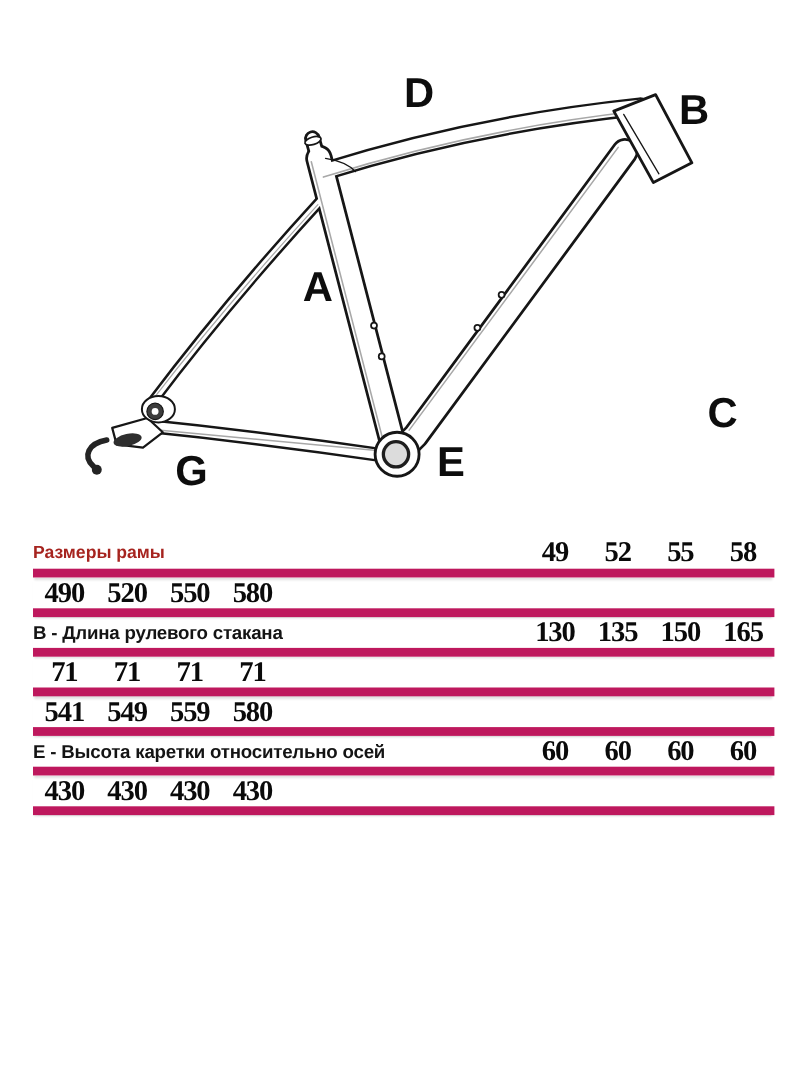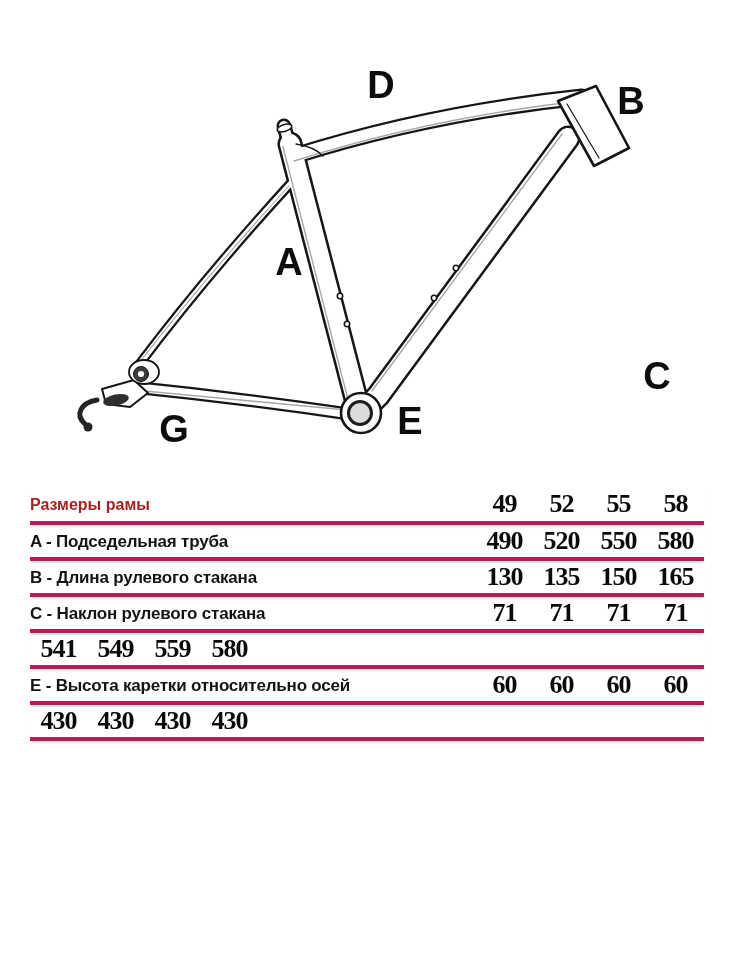--- a/index.html
+++ b/index.html
@@ -17,21 +17,21 @@
   .pos-d{left:381px;top:85px;}
   .pos-b{left:631px;top:101px;}
   .pos-a{left:289px;top:262px;}
   .pos-c{left:657px;top:376px;}
   .pos-e{left:410px;top:421px;}
   .pos-g{left:174px;top:429px;}
   
   .spec-table{position:absolute;top:487px;left:30px;width:674px;}
   .trow{
     display:flex;align-items:center;height:36px;box-sizing:border-box;
-    border-bottom:4px solid #be185d;
+    border-bottom:8px solid #be185d;
     box-shadow:0 3px 2px -1px rgba(0,0,0,0.13);
   }
   .trow.head{height:38px;align-items:center;}
   .tlabel{
     flex:1;font-size:17px;font-weight:700;color:#141414;
     white-space:nowrap;letter-spacing:-0.2px;padding-top:1px;
   }
   .tlabel.title{color:#a6241f;font-size:16px;letter-spacing:0;}
   .tcells{display:flex;width:228px;flex:none;}
   .tcell{
@@ -111,41 +111,39 @@
     <div class="tlabel title">Размеры рамы</div>
     <div class="tcells">
       <div class="tcell">49</div>
       <div class="tcell">52</div>
       <div class="tcell">55</div>
       <div class="tcell">58</div>
     </div>
   </div>
 
   <div class="trow">
-    <div class="tlabel">A - Подседельная труба</div>
     <div class="tcells">
       <div class="tcell">490</div>
       <div class="tcell">520</div>
       <div class="tcell">550</div>
       <div class="tcell">580</div>
     </div>
   </div>
 
   <div class="trow">
     <div class="tlabel">B - Длина рулевого стакана</div>
     <div class="tcells">
       <div class="tcell">130</div>
       <div class="tcell">135</div>
       <div class="tcell">150</div>
       <div class="tcell">165</div>
     </div>
   </div>
 
   <div class="trow">
-    <div class="tlabel">C - Наклон рулевого стакана</div>
     <div class="tcells">
       <div class="tcell">71</div>
       <div class="tcell">71</div>
       <div class="tcell">71</div>
       <div class="tcell">71</div>
     </div>
   </div>
 
   <div class="trow">
     <div class="tcells">

